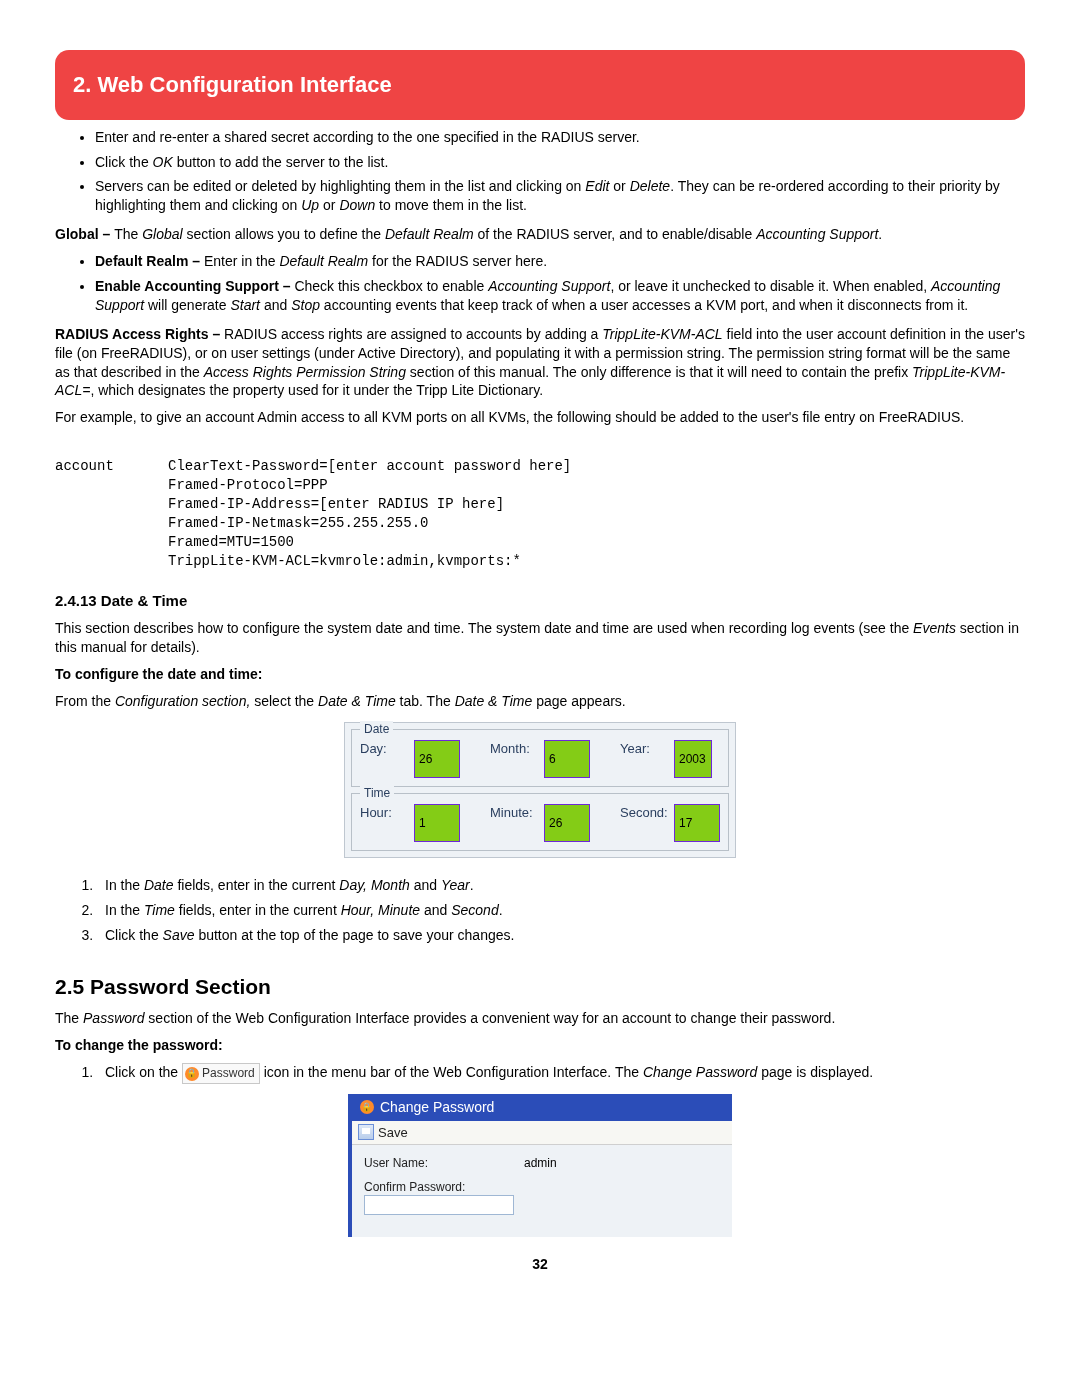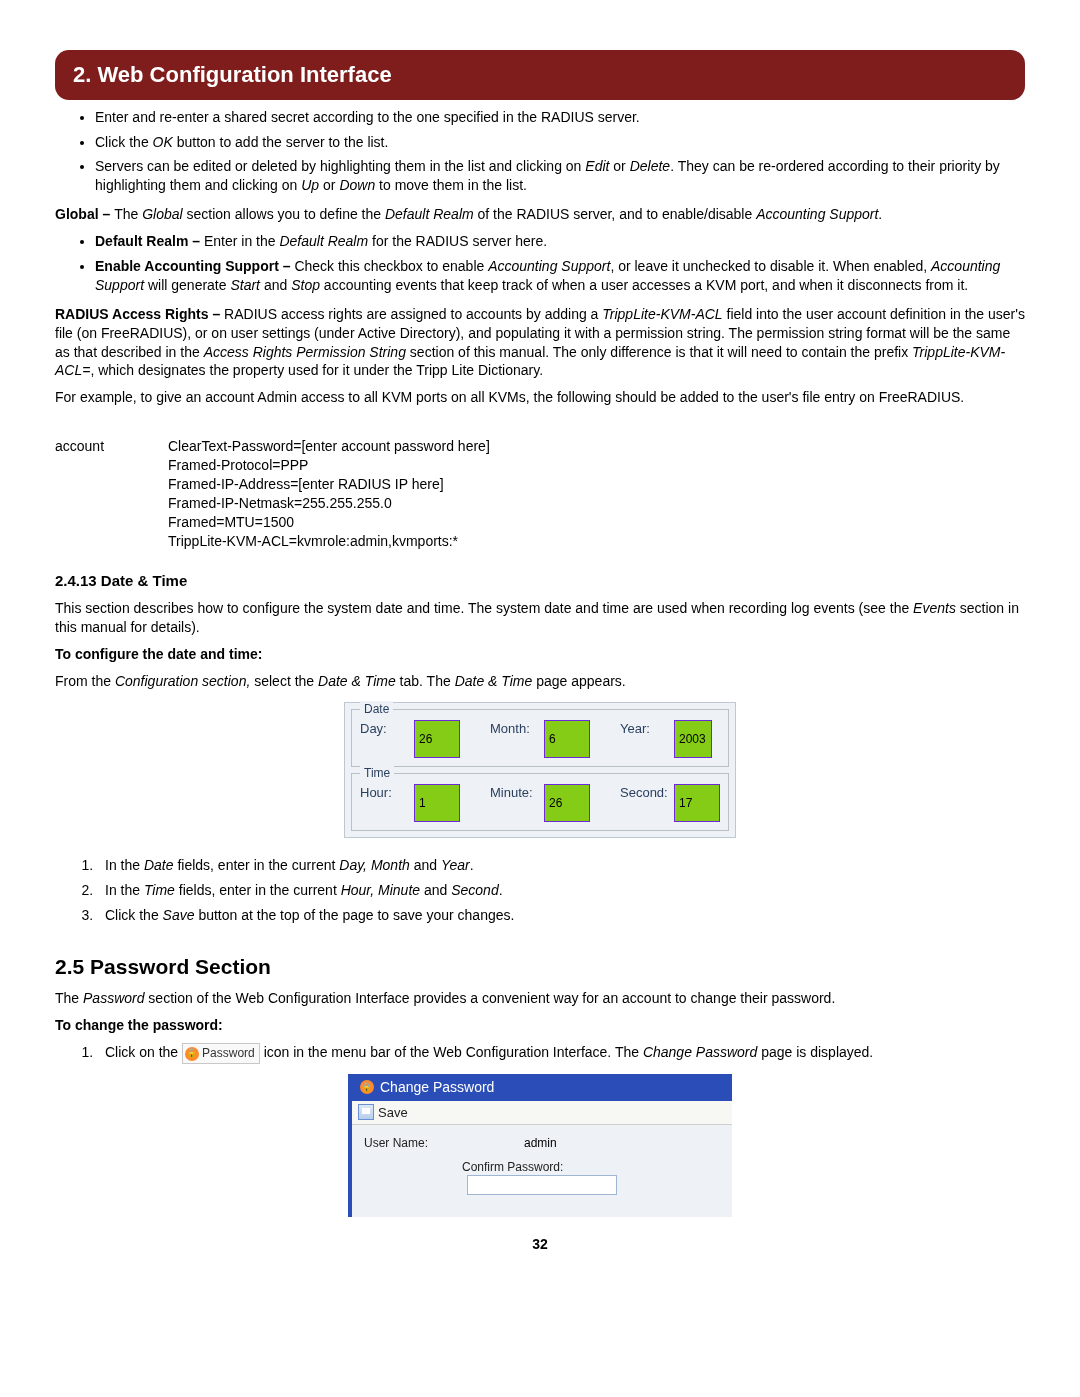--- a/index.html
+++ b/index.html
@@ -6,25 +6,25 @@
     font-family: Arial, Helvetica, sans-serif;
     font-size: 14px;
     color: #000;
     margin: 0;
     padding: 50px 55px 30px 55px;
     width: 1080px;
     box-sizing: border-box;
     line-height: 1.35;
   }
   .section-header {
-    background: #7f1d1d;
+    background: #ef4444;
     color: #fff;
     font-weight: bold;
     font-size: 22px;
-    padding: 10px 18px;
+    padding: 20px 18px;
     border-radius: 14px;
   }
   ul.bullets {
     margin: 8px 0 10px 0;
     padding-left: 40px;
   }
   ul.bullets li {
     margin-bottom: 6px;
   }
   ul.sub-bullets {
@@ -32,21 +32,21 @@
     padding-left: 40px;
   }
   ul.sub-bullets li {
     margin-bottom: 6px;
   }
   p { margin: 8px 0; }
   .italic { font-style: italic; }
   .bold { font-weight: bold; }
   .code-block {
     margin: 30px 0 20px 0;
-    font-family: Liberation Sans, sans-serif;
+    font-family: Liberation Mono, monospace;
   }
   .code-row { display: flex; }
   .code-label { width: 113px; flex-shrink:0; }
   .code-lines { }
   .code-lines div { line-height: 1.35; }
   h3.subsection {
     font-size: 15px;
     font-weight: bold;
     margin: 18px 0 6px 0;
   }
@@ -131,21 +131,21 @@
   }
   .ui-cp-toolbar {
     background: #f7f7f3;
     border-bottom: 1px solid #cfcfcf;
     padding: 3px 6px;
     display:flex; align-items:center; gap:4px;
     font-size: 13px;
     color:#222;
   }
   .ui-cp-body { padding: 10px 12px 14px 12px; }
-  .ui-cp-row { display:flex; align-items:center; margin-bottom:8px; }
+  .ui-cp-row { display:flex; margin-bottom:8px; }
   .ui-cp-label { width: 160px; color:#222; }
   .ui-cp-input {
     width: 150px; height: 20px;
     border: 1px solid #9fb7d4; background:#fff;
     box-sizing:border-box;
   }
   .save-icon {
     width:14px; height:14px; border:1px solid #6a8fd8;
     background: linear-gradient(#dfe9f7,#b8cdeb);
     position:relative;

